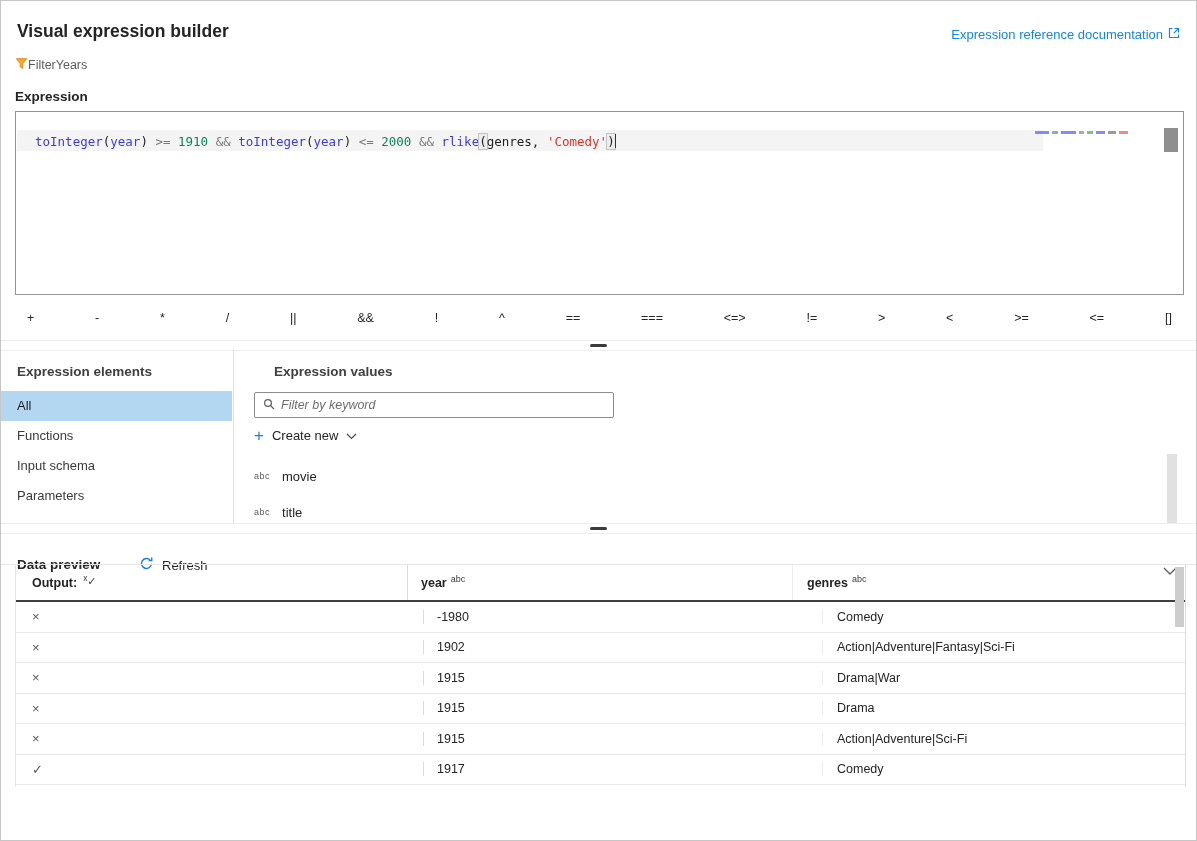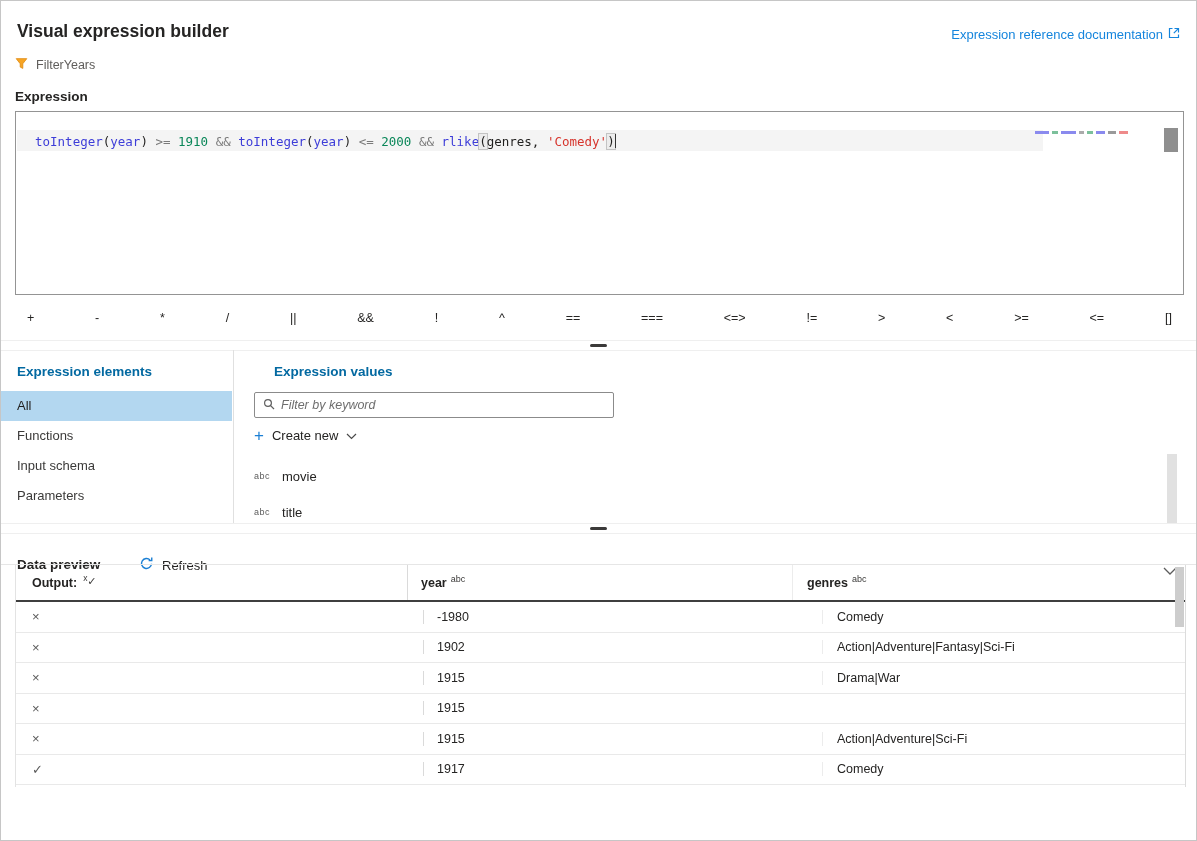--- a/index.html
+++ b/index.html
@@ -2,21 +2,21 @@
 <html><head>
 <meta charset="utf-8">
 <style>
   html,body{margin:0;padding:0;background:#ffffff;}
   .page{position:relative;width:1197px;height:841px;box-sizing:border-box;border:1px solid #c6c6c6;
         background:#fff;font-family:"Liberation Sans",sans-serif;color:#252423;overflow:hidden;}
 
   
   .title{position:absolute;left:16px;top:20px;font-size:17.5px;font-weight:700;color:#252423;}
   .doc-link{position:absolute;right:16px;top:26px;font-size:13px;color:#1585dd;display:flex;align-items:center;gap:5px;cursor:pointer;}
-  .subtitle{position:absolute;left:14px;top:56px;display:flex;align-items:center;gap:8px;font-size:12.5px;color:#5f5d5b;}
+  .subtitle{position:absolute;left:14px;top:56px;display:flex;align-items:center;gap:0;font-size:12.5px;color:#5f5d5b;}
   .expr-label{position:absolute;left:14px;top:88px;font-size:13.5px;font-weight:700;color:#252423;}
 
   
   .editor{position:absolute;left:14px;top:110px;width:1169px;height:184px;border:1px solid #949494;background:#fff;box-sizing:border-box;}
   .line-band{position:absolute;left:1px;top:18px;width:1026px;height:21px;background:#f4f4f4;}
   .code-line{position:absolute;left:19px;top:22px;font-family:"DejaVu Sans Mono",monospace;font-size:12.5px;white-space:pre;}
   .tk-fn{color:#3d3dd8;} .tk-plain{color:#201f1e;} .tk-op{color:#7a7a7a;}
   .tk-num{color:#098658;} .tk-str{color:#d6342c;}
   .tk-hl{color:#201f1e;background:#ececec;box-shadow:0 0 0 1px #c3c3c3;}
   .caret{display:inline-block;width:1px;height:14px;background:#333;vertical-align:-2px;}
@@ -30,21 +30,21 @@
   .op{cursor:pointer;padding:2px 4px;}
 
   
   .splitter{position:absolute;left:0;right:0;height:9px;border-top:1px solid #efefef;border-bottom:1px solid #efefef;background:#fff;}
   .splitter .handle{position:absolute;left:calc(50% - 9px);top:3px;width:17px;height:3px;background:#3b3a39;border-radius:1.5px;cursor:ns-resize;}
   .splitter1{top:339px;} .splitter2{top:522px;}
 
   
   .mid{position:absolute;left:0;right:0;top:349px;height:173px;}
   .elements{position:absolute;left:0;top:0;bottom:0;width:233px;border-right:1px solid #e0e0e0;box-sizing:border-box;}
-  .panel-title{position:absolute;left:16px;top:14px;font-size:13.5px;font-weight:700;color:#0369a1;}
+  .panel-title{position:absolute;left:16px;top:14px;font-size:13.5px;font-weight:700;color:#404040;}
   .el-list{position:absolute;left:0;right:1px;top:41px;}
   .el-item{height:30px;line-height:30px;padding-left:16px;font-size:13px;color:#3b3a39;cursor:pointer;}
   .el-item.selected{background:#b3d7f0;color:#201f1e;}
   .values{position:absolute;left:234px;right:0;top:0;bottom:0;}
   .values .panel-title{left:23px;padding-left:16px;}
   .search-box{position:absolute;left:19px;top:42px;width:358px;height:24px;border:1px solid #8b8b8b;border-radius:2px;
               display:flex;align-items:center;background:#fff;}
   .search-box svg{margin:0 4px 0 8px;flex:0 0 auto;}
   .search-box input{border:none;outline:none;flex:1;font-size:12.5px;font-style:italic;color:#3b3a39;
                     font-family:"Liberation Sans",sans-serif;background:transparent;}
@@ -252,20 +252,21 @@
           <div class="c-genres">Action|Adventure|Fantasy|Sci-Fi</div>
         </div>
         <div class="trow">
           <div class="c-out">×</div>
           <div class="c-year">1915</div>
           <div class="c-genres">Drama|War</div>
         </div>
         <div class="trow">
           <div class="c-out">×</div>
           <div class="c-year">1915</div>
+          <div class="c-genres">Drama</div>
         </div>
         <div class="trow">
           <div class="c-out">×</div>
           <div class="c-year">1915</div>
           <div class="c-genres">Action|Adventure|Sci-Fi</div>
         </div>
         <div class="trow">
           <div class="c-out">✓</div>
           <div class="c-year">1917</div>
           <div class="c-genres">Comedy</div>

